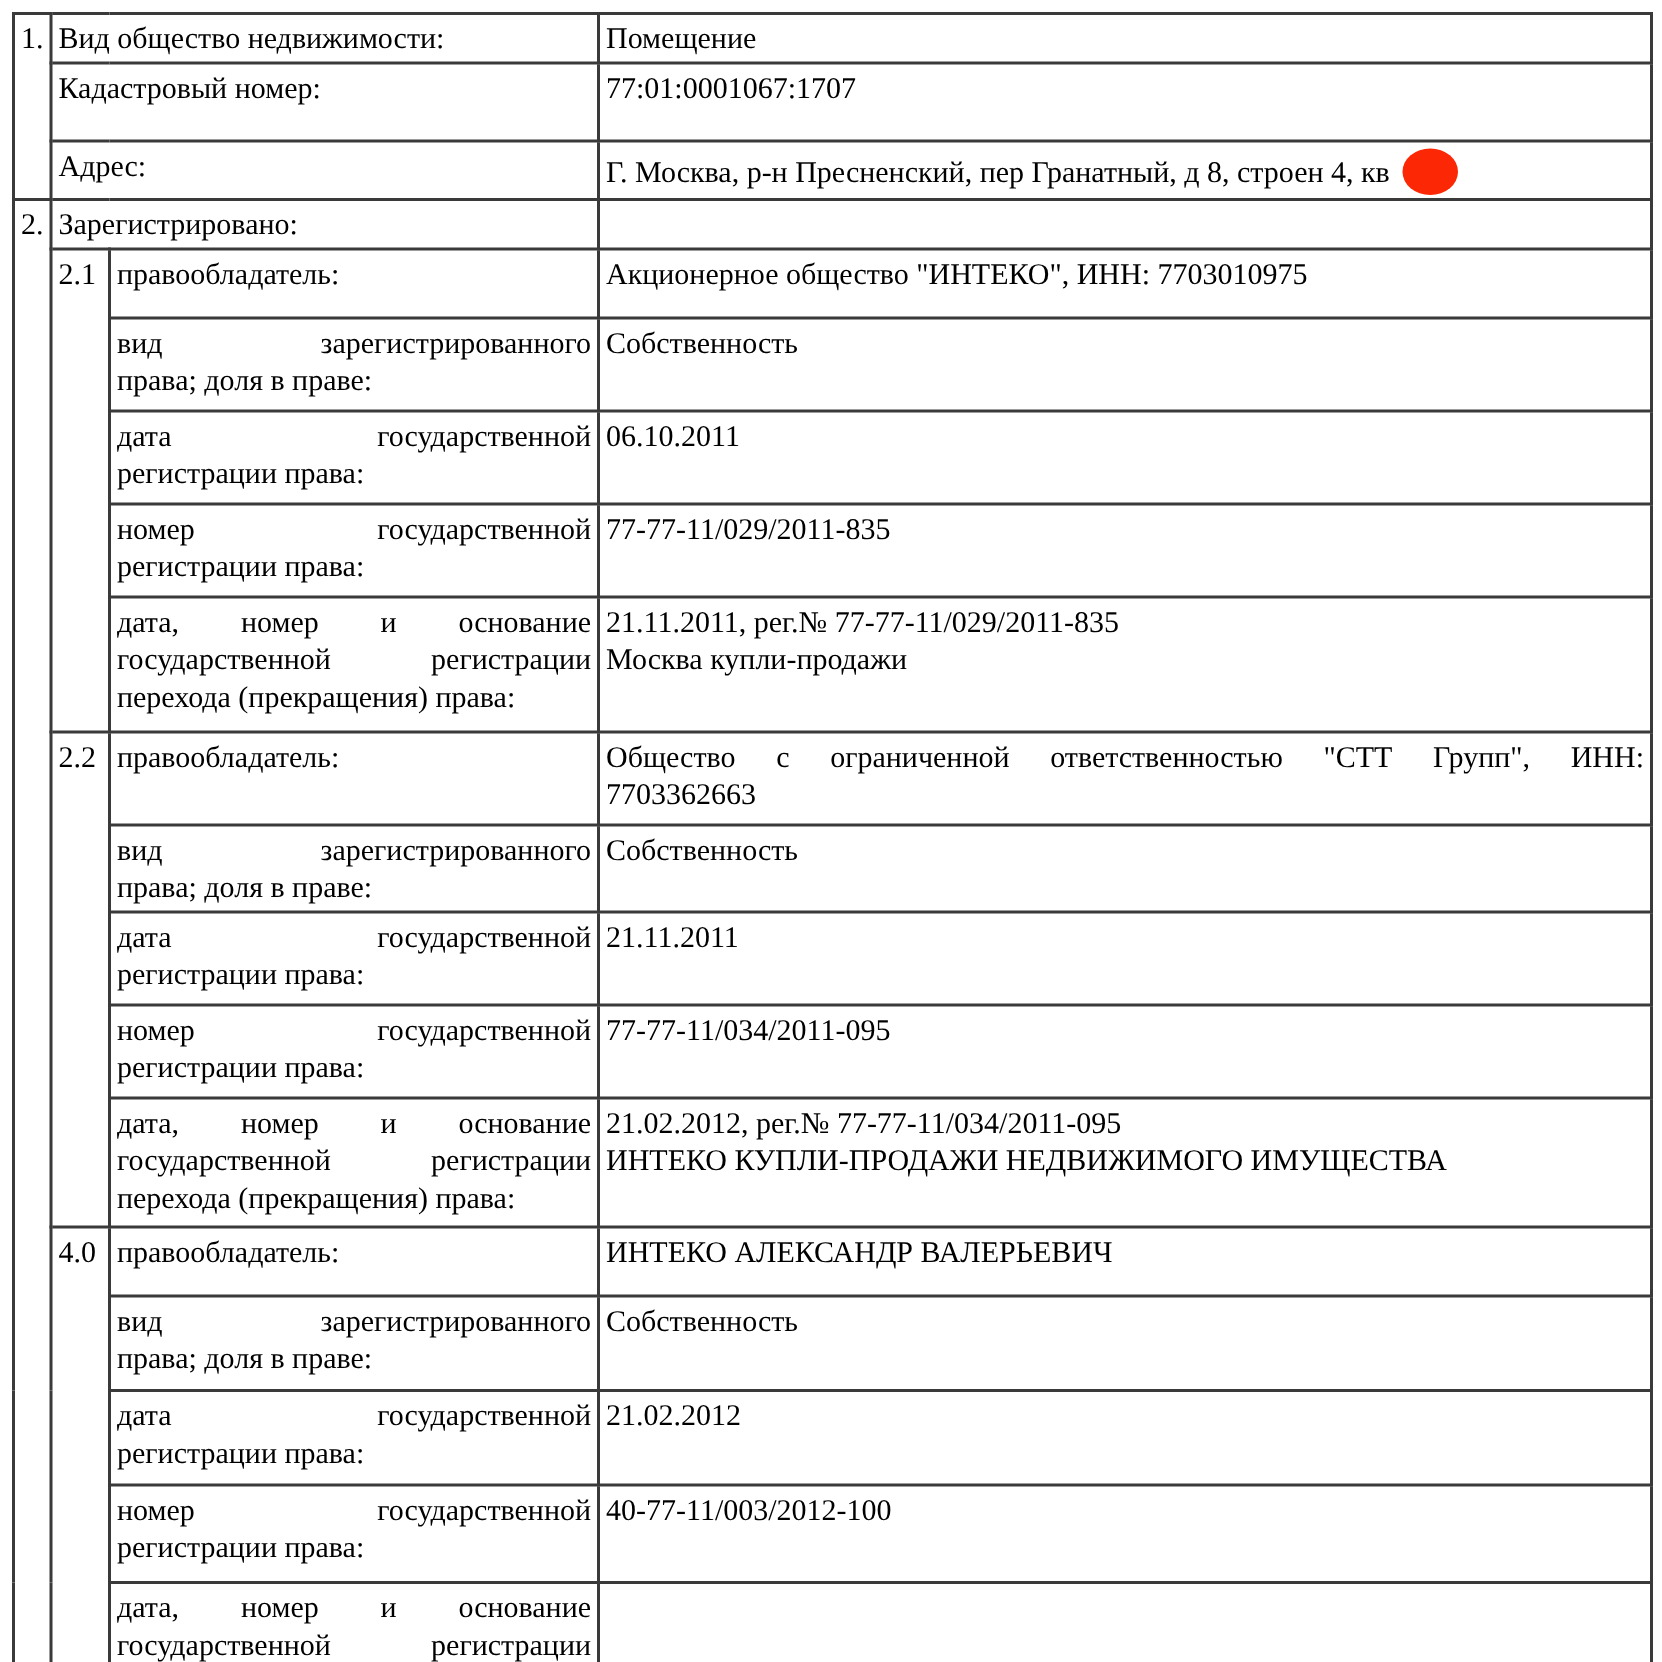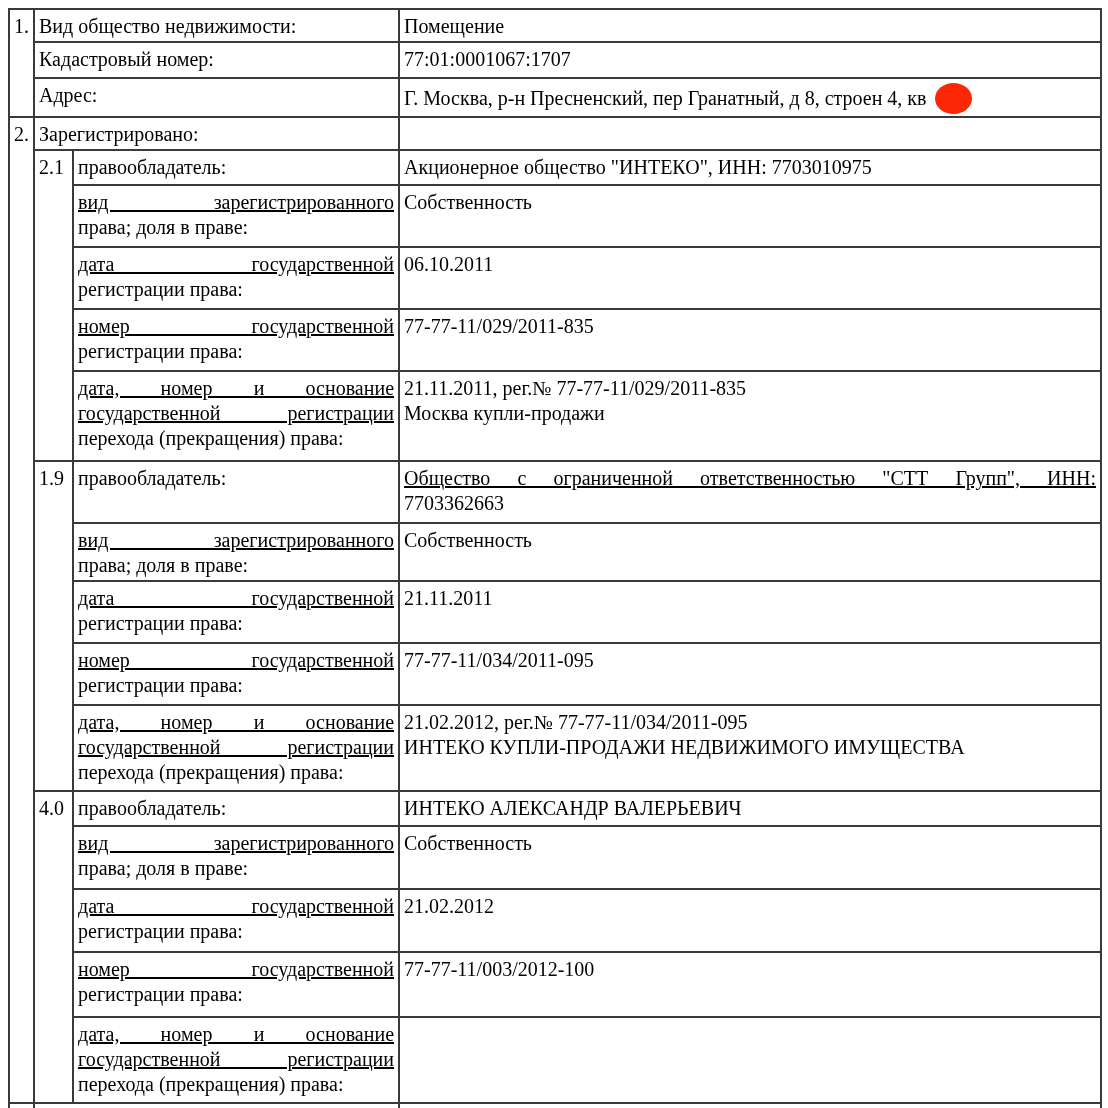--- a/index.html
+++ b/index.html
@@ -28,33 +28,32 @@
     padding: 4px 4px 2px 4px;
     overflow: hidden;
     word-wrap: break-word;
   }
   td.num { padding-left: 4px; }
   td.value { padding-left: 5px; }
   
   .lines-justify div:not(:last-child) {
     text-align: justify;
     text-align-last: justify;
-    text-decoration: underline;
   }
   .redact {
     display: inline-block;
     width: 37px;
     height: 31px;
     border-radius: 50%;
     vertical-align: -9px;
     margin-left: 8px;
     background: #fc2805;
   }
   
-  tr.h32 { height: 32px; } tr.h35 { height: 35px; } tr.h36 { height: 36px; }
+  tr.h32 { height: 32px; } tr.h35 { height: 46px; } tr.h36 { height: 52px; }
   tr.h38 { height: 38px; } tr.h40 { height: 40px; } tr.h58 { height: 58px; }
   tr.h62 { height: 62px; } tr.h63 { height: 63px; } tr.h65 { height: 65px; }
   tr.h86 { height: 86px; } tr.h90 { height: 90px; }
 </style>
 </head>
 <body>
 
 <div class="page">
   <table class="doc">
     <colgroup>
@@ -119,21 +118,21 @@
             <div>государственной регистрации</div>
             <div>перехода (прекращения) права:</div>
           </td>
       <td class="value">
             <div>21.11.2011, рег.№ 77-77-11/029/2011-835</div>
             <div>Москва купли-продажи</div>
           </td>
     </tr>
 
     <tr class="h62">
-      <td class="num" rowspan="5">1.9</td>
+      <td class="num" rowspan="5">2.2</td>
       <td class="label">правообладатель:</td>
       <td class="value lines-justify">
             <div>Общество с ограниченной ответственностью "СТТ Групп", ИНН:</div>
             <div>7703362663</div>
           </td>
     </tr>
     <tr class="h58">
       <td class="label lines-justify">
             <div>вид зарегистрированного</div>
             <div>права; доля в праве:</div>
@@ -185,21 +184,21 @@
             <div>дата государственной</div>
             <div>регистрации права:</div>
           </td>
       <td class="value">21.02.2012</td>
     </tr>
     <tr class="h65">
       <td class="label lines-justify">
             <div>номер государственной</div>
             <div>регистрации права:</div>
           </td>
-      <td class="value">77-77-11/003/2012-100</td>
+      <td class="value">40-77-11/003/2012-100</td>
     </tr>
     <tr class="h86">
       <td class="label lines-justify">
             <div>дата, номер и основание</div>
             <div>государственной регистрации</div>
             <div>перехода (прекращения) права:</div>
           </td>
       <td class="value"></td>
     </tr>
 

